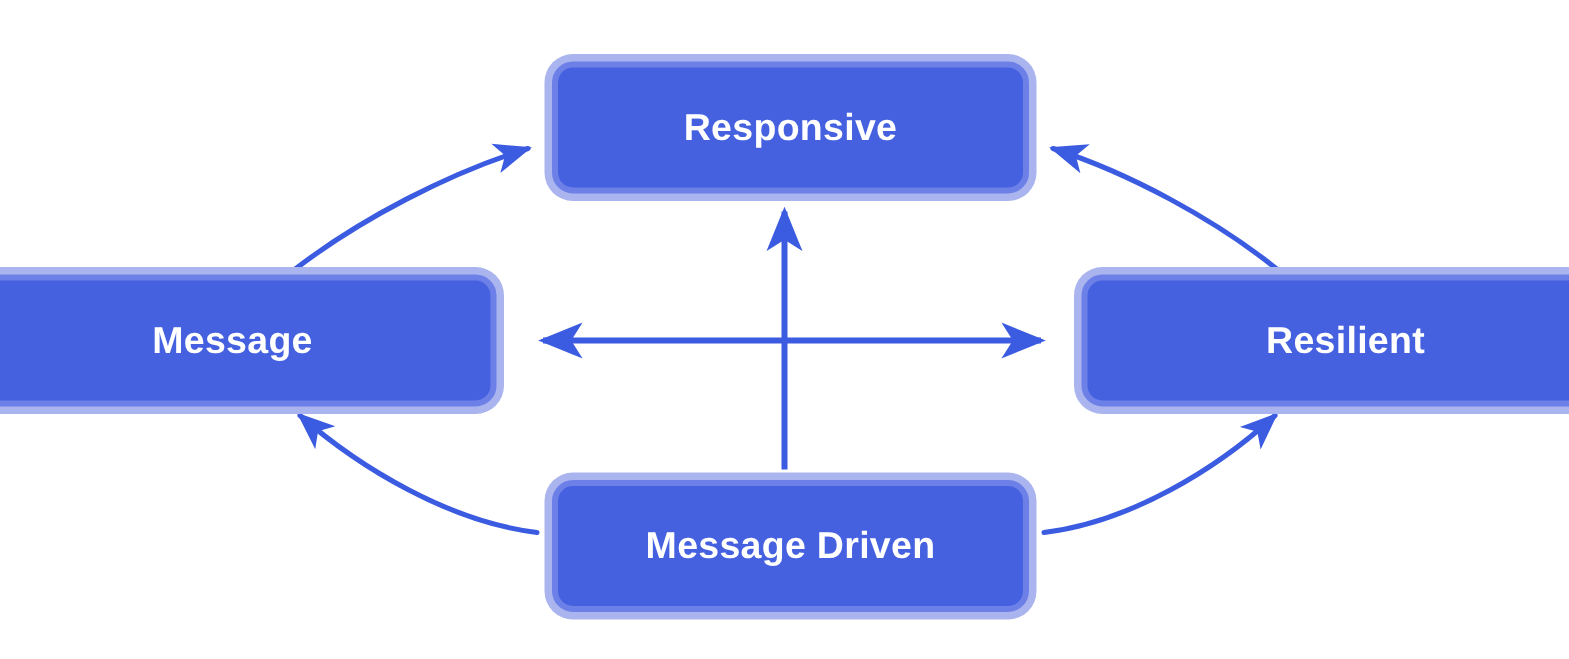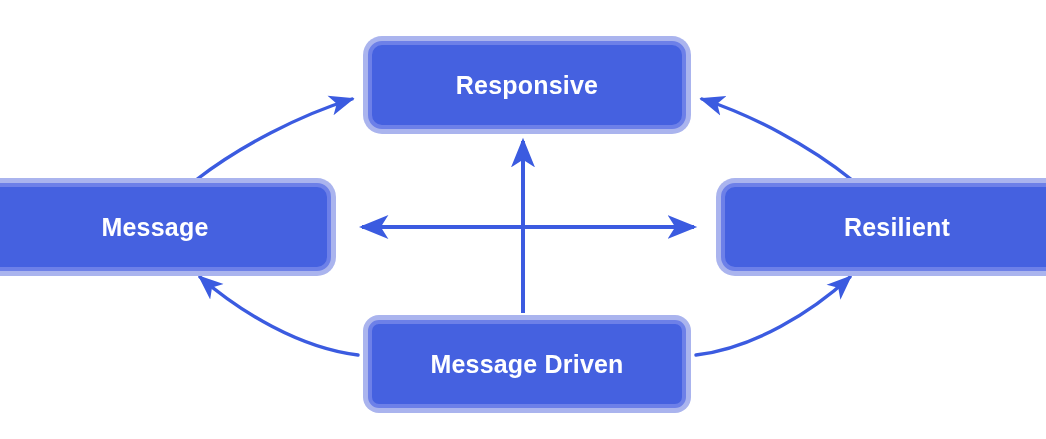--- a/index.html
+++ b/index.html
@@ -56,21 +56,21 @@
   #node-elastic {
     left: -21px;  top: 183px;
     width: 352px; height: 88px;
   }
   #node-resilient {
     left: 721px;  top: 183px;
     width: 352px; height: 88px;
   }
   #node-message-driven {
     left: 368px;  top: 320px;
-    width: 318px; height: 88px; border-radius: 11px;
+    width: 318px; height: 88px;
   }
 </style>
 </head>
 <body>
 
 <div id="canvas">
 
   <svg id="arrow-layer" viewBox="0 0 1046 439">
     <defs>
       <marker id="ah" markerWidth="9" markerHeight="9" refX="6.6" refY="3.2" orient="auto" markerUnits="strokeWidth">

